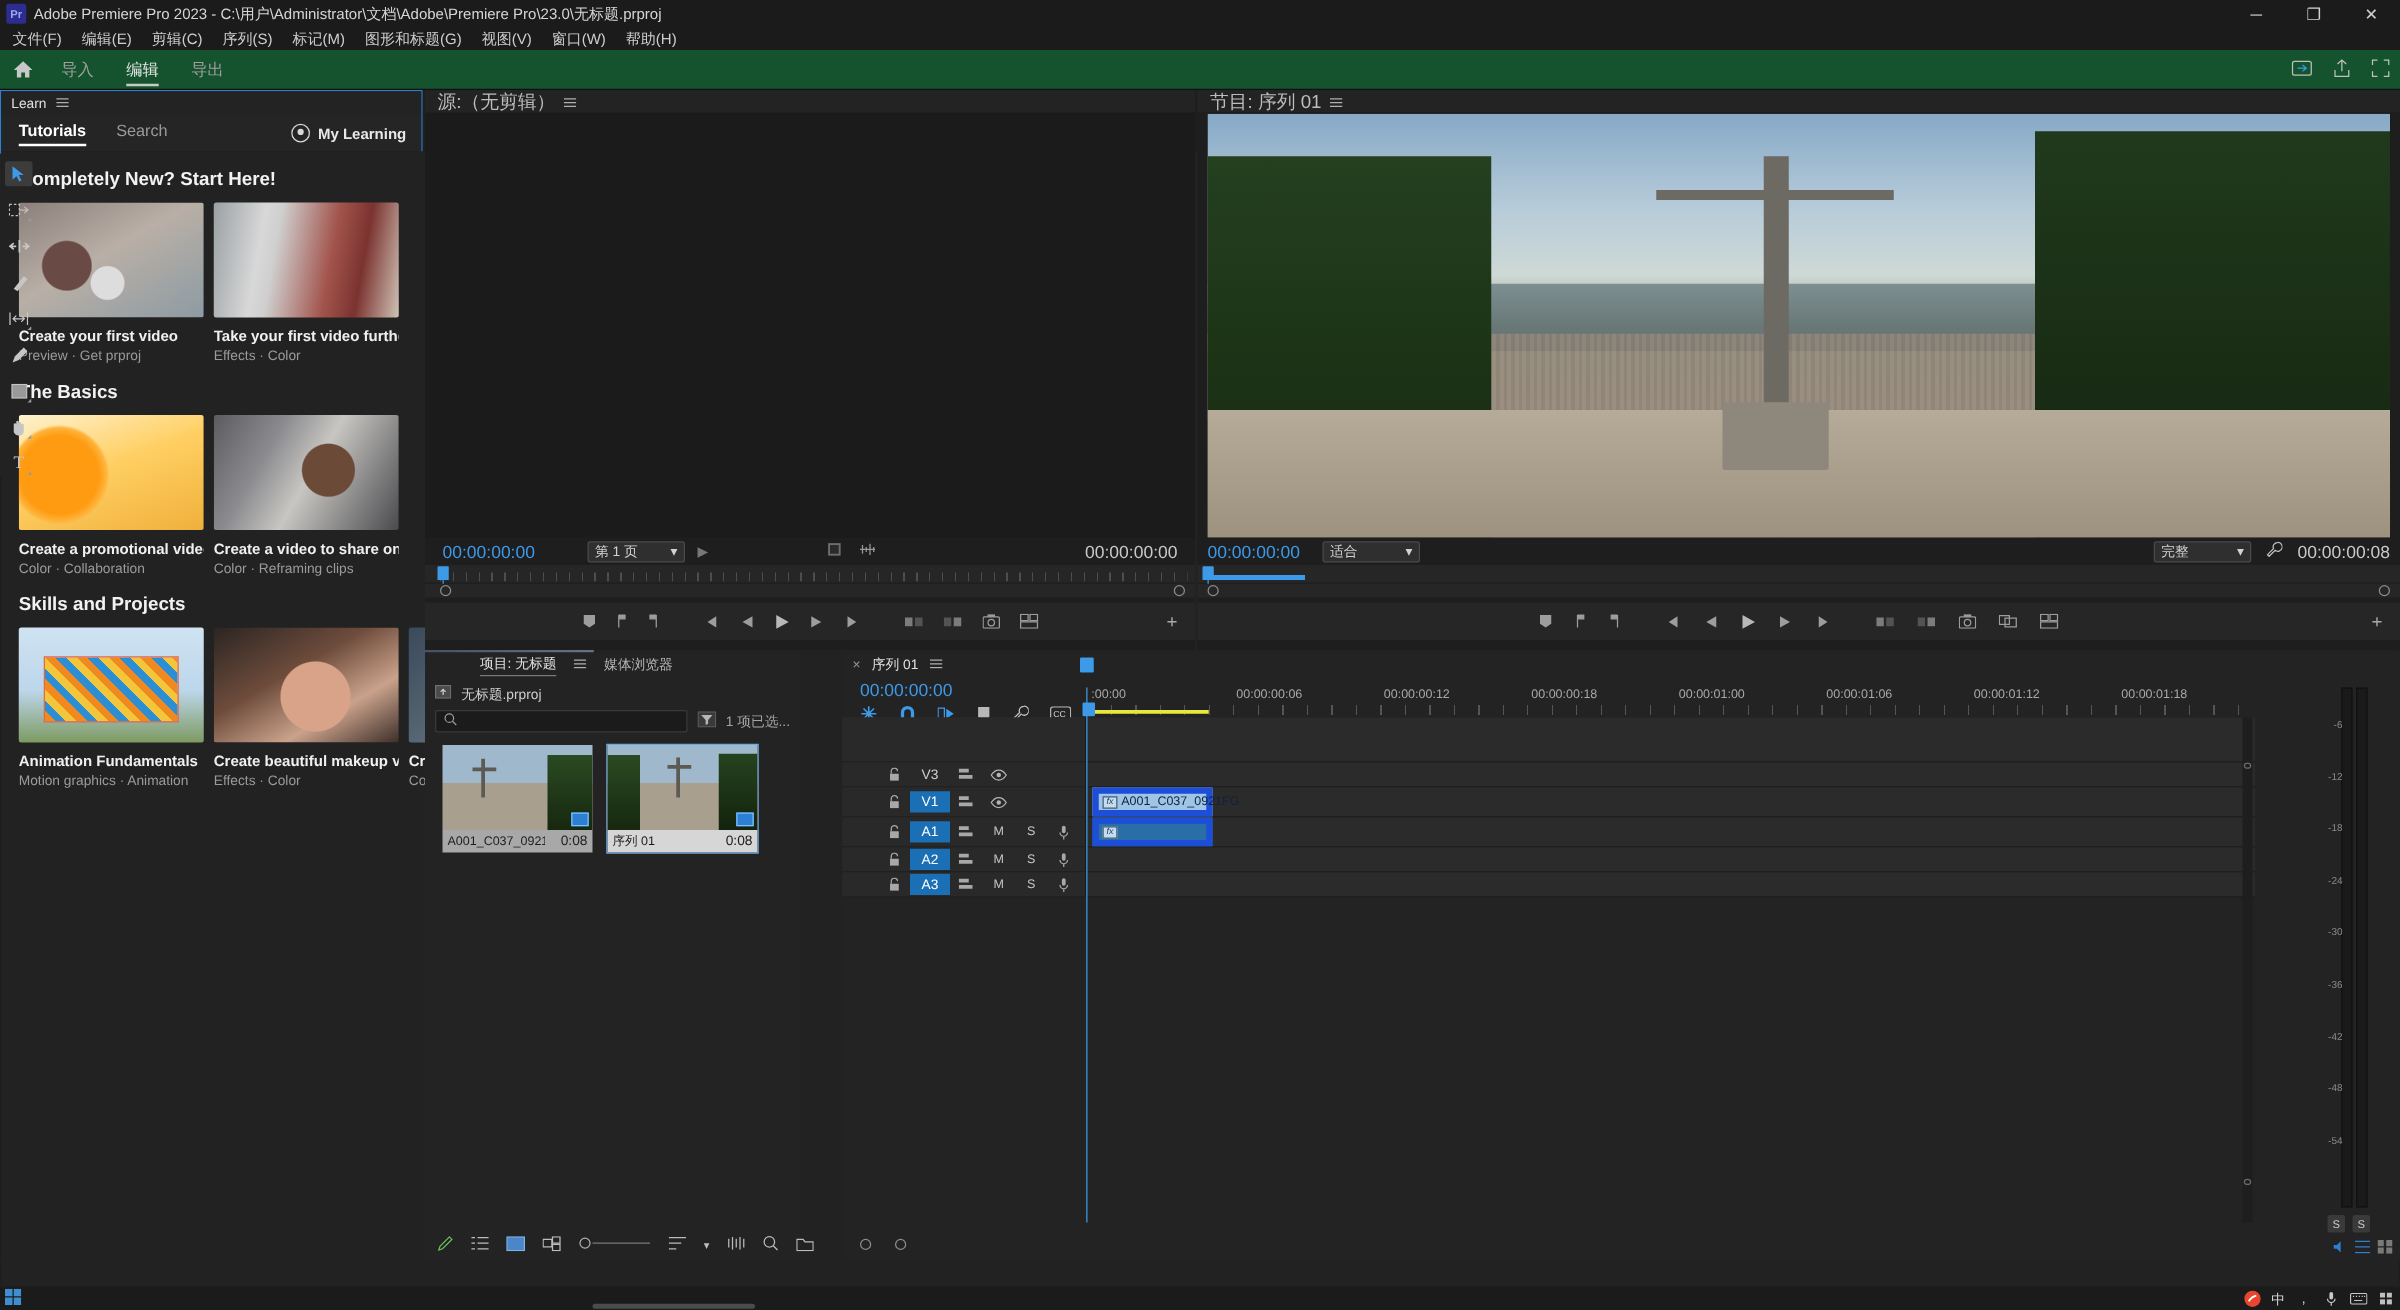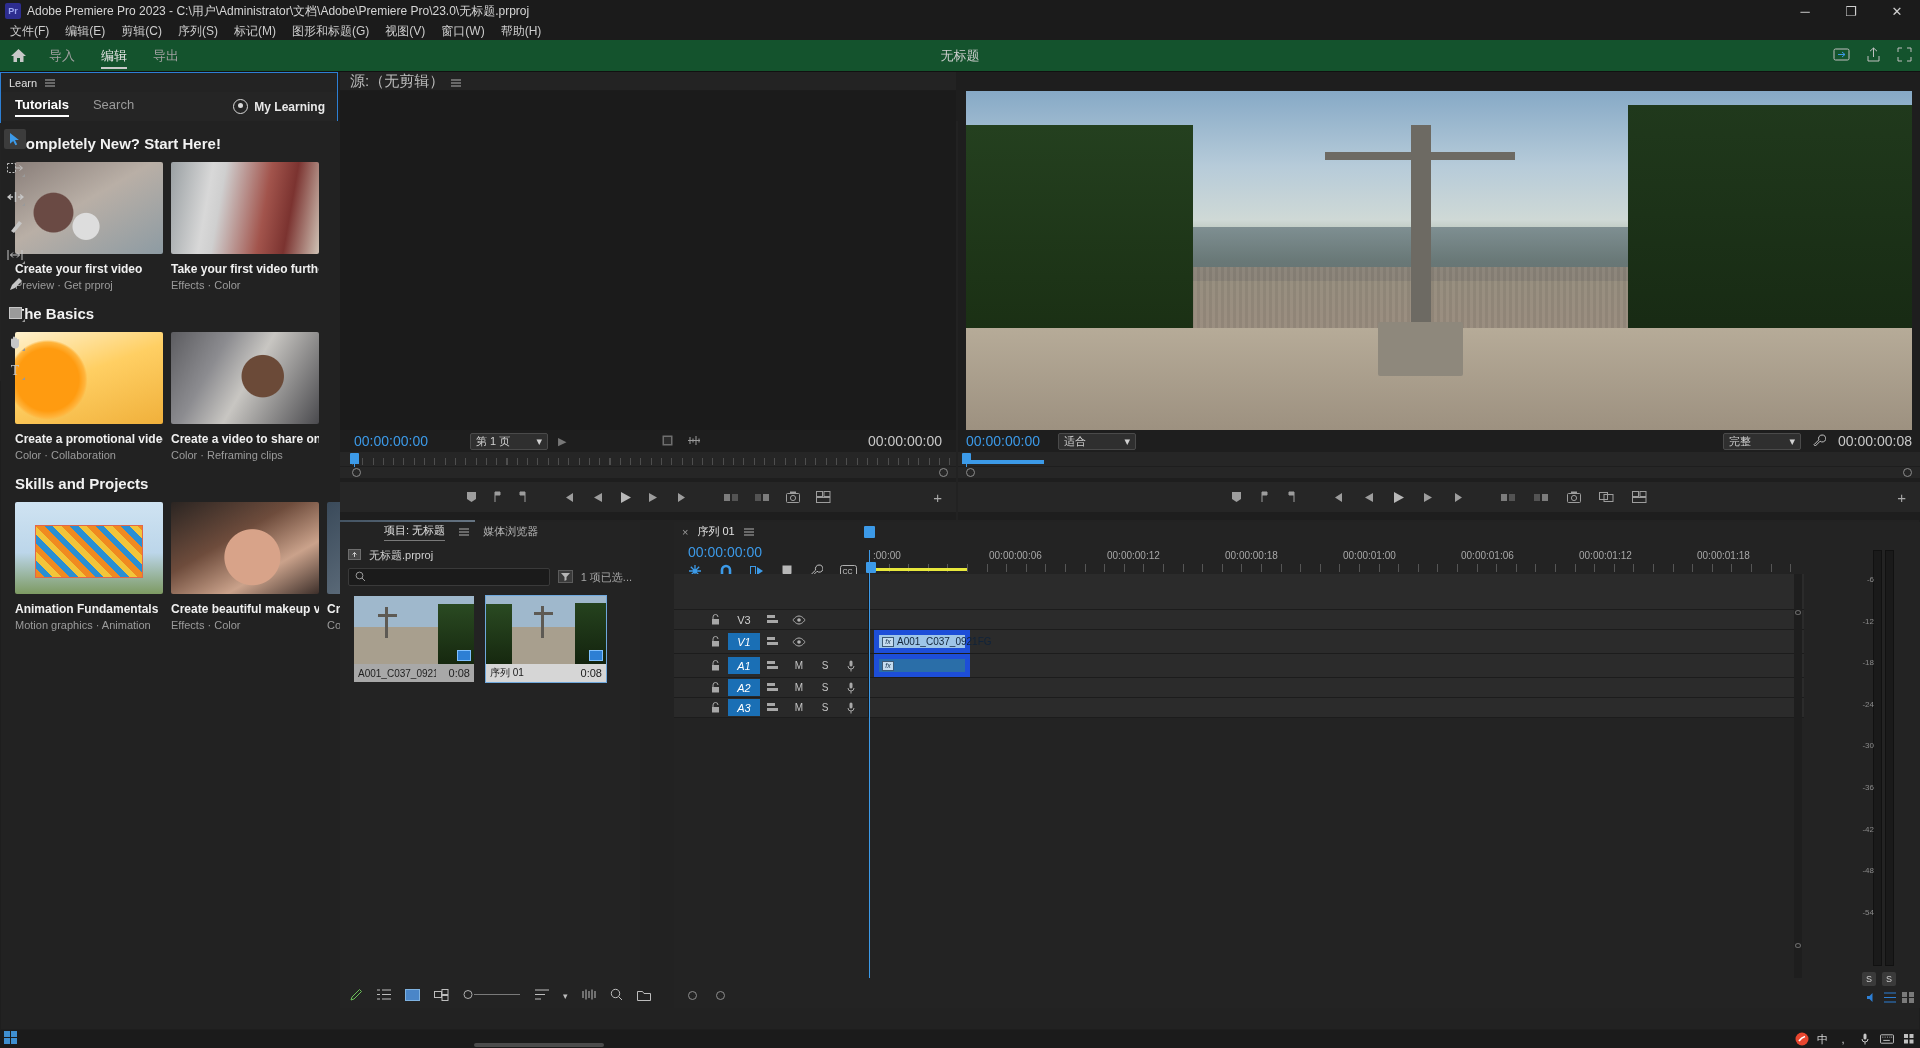--- a/index.html
+++ b/index.html
@@ -133,21 +133,21 @@
   .tl-time-lbl { position:absolute; top:0; font-size:10px; color:#a8a8a8; }
   #tl-tracks { position:absolute; left:0; right:0; top:52px; bottom:30px; }
   .trk { height:20px; display:flex; align-items:center; border-bottom:1px solid #1c1c1c;
          background:#2b2b2b; position:relative; }
   .trk.vid { background:#2b2b2b; }
   .trk-head { width:195px; height:100%; display:flex; align-items:center; gap:0; background:#292929;
               border-right:1px solid #1a1a1a; }
   .thcell { width:26px; display:flex; align-items:center; justify-content:center; }
   .trk-name { width:32px; height:17px; display:flex; align-items:center; justify-content:center;
               font-size:11px; color:#cfcfcf; }
-  .trk-name.on { background:#1a6fb5; color:#fff;font-style:italic; }
+  .trk-name.on { background:#1a6fb5; color:#fff; }
   .clip { position:absolute; height:100%; background:#9ec5e8; border:5px solid #1d4ed8;
           display:flex; align-items:center; }
   .clip.vidclip { background:#9ec5e8; }
   .clip.audclip { background:#2a6ea8; }
   .clip-label { font-size:10px; color:#10233a; padding-left:18px; white-space:nowrap; }
   .clip-fx { width:12px; height:10px; border:1px solid #3d5a76; background:#c5dcf0; font-size:7px;
              font-style:italic; display:flex; align-items:center; justify-content:center;
              position:absolute; left:3px; color:#16334d; }
   .tl-playhead { position:absolute; top:0; bottom:0; width:1px; background:#3c9ae8; }
   .tl-playhead:before { content:""; position:absolute; top:-24px; left:-5px; width:11px; height:12px;
@@ -196,21 +196,20 @@
 
 <div id="header">
   <div id="home-ico">
     <svg width="17" height="15" viewBox="0 0 17 15">
         <path d="M8.5 1 L16 8 H13.5 V14 H10 V10 H7 V14 H3.5 V8 H1 Z" fill="#c8c8c8"></path>
       </svg>
   </div>
   <div class="ws-tab">导入</div>
   <div class="ws-tab active">编辑</div>
   <div class="ws-tab">导出</div>
-  <div id="header-title">无标题</div>
   <div id="header-right">
     <span>
       <svg width="17" height="15" viewBox="0 0 17 15">
           <rect x="1" y="2" width="15" height="11" rx="1.5" fill="none" stroke="#c0c0c0"></rect>
           <path d="M5 7.5h7M9 5l3 2.5-3 2.5" stroke="#3c9ae8" fill="none"></path>
         </svg>
     </span>
     <span>
       <svg width="15" height="15" viewBox="0 0 15 15">
           <path d="M7.5 1v9M4 4.2 7.5 1 11 4.2M2 9v5h11V9" stroke="#c0c0c0" fill="none"></path>
@@ -403,20 +402,28 @@
             <rect x="0.5" y="0.5" width="6" height="5" fill="none" stroke="#b8b8b8"></rect>
             <rect x="8" y="0.5" width="6" height="5" fill="none" stroke="#b8b8b8"></rect>
             <rect x="0.5" y="6.5" width="13.5" height="5" fill="none" stroke="#b8b8b8"></rect>
           </svg>
         </span>
       <span class="ticon" style="position:absolute;right:14px;font-size:15px;color:#c6c6c6;">+</span>
     </div>
   </div>
 
   <div class="panel" id="program" style="left:958px;top:0;right:0;height:448px;background:#1e1e1e;">
+    <div class="mon-head">
+      <span>节目: 序列 01</span>
+      <span>
+        <svg width="10" height="8" viewBox="0 0 10 8">
+            <path d="M0 1h10M0 4h10M0 7h10" stroke="#b0b0b0"></path>
+          </svg>
+      </span>
+    </div>
     <div class="mon-stage" style="top:19px;bottom:90px;left:8px;right:8px;overflow:hidden;">
 
       <div style="position:absolute;inset:0;background:
            linear-gradient(180deg,#86a9c6 0%,#b6cbd9 22%,#cfd9d6 38%,#8c9d86 50%,#9a9486 66%,#b4aa9a 100%);"></div>
       <div style="position:absolute;left:0;right:0;top:40%;height:16%;background:linear-gradient(180deg,#6d7f84,#59666a);opacity:.8;"></div>
       <div style="position:absolute;left:0;right:0;top:52%;height:20%;background:repeating-linear-gradient(90deg,#9a8c7e 0 3px,#8d8073 3px 6px);opacity:.75;"></div>
       <div style="position:absolute;left:0;width:24%;top:10%;bottom:0;background:linear-gradient(180deg,#24401f,#16280f);"></div>
       <div style="position:absolute;right:0;width:30%;top:4%;bottom:0;background:linear-gradient(180deg,#20391c,#142410);"></div>
       <div style="position:absolute;left:0;right:0;bottom:0;height:30%;background:linear-gradient(180deg,#b6ab98,#9d9180);"></div>
       <div style="position:absolute;left:47%;top:10%;width:2.2%;height:58%;background:#6d6a63;"></div>

